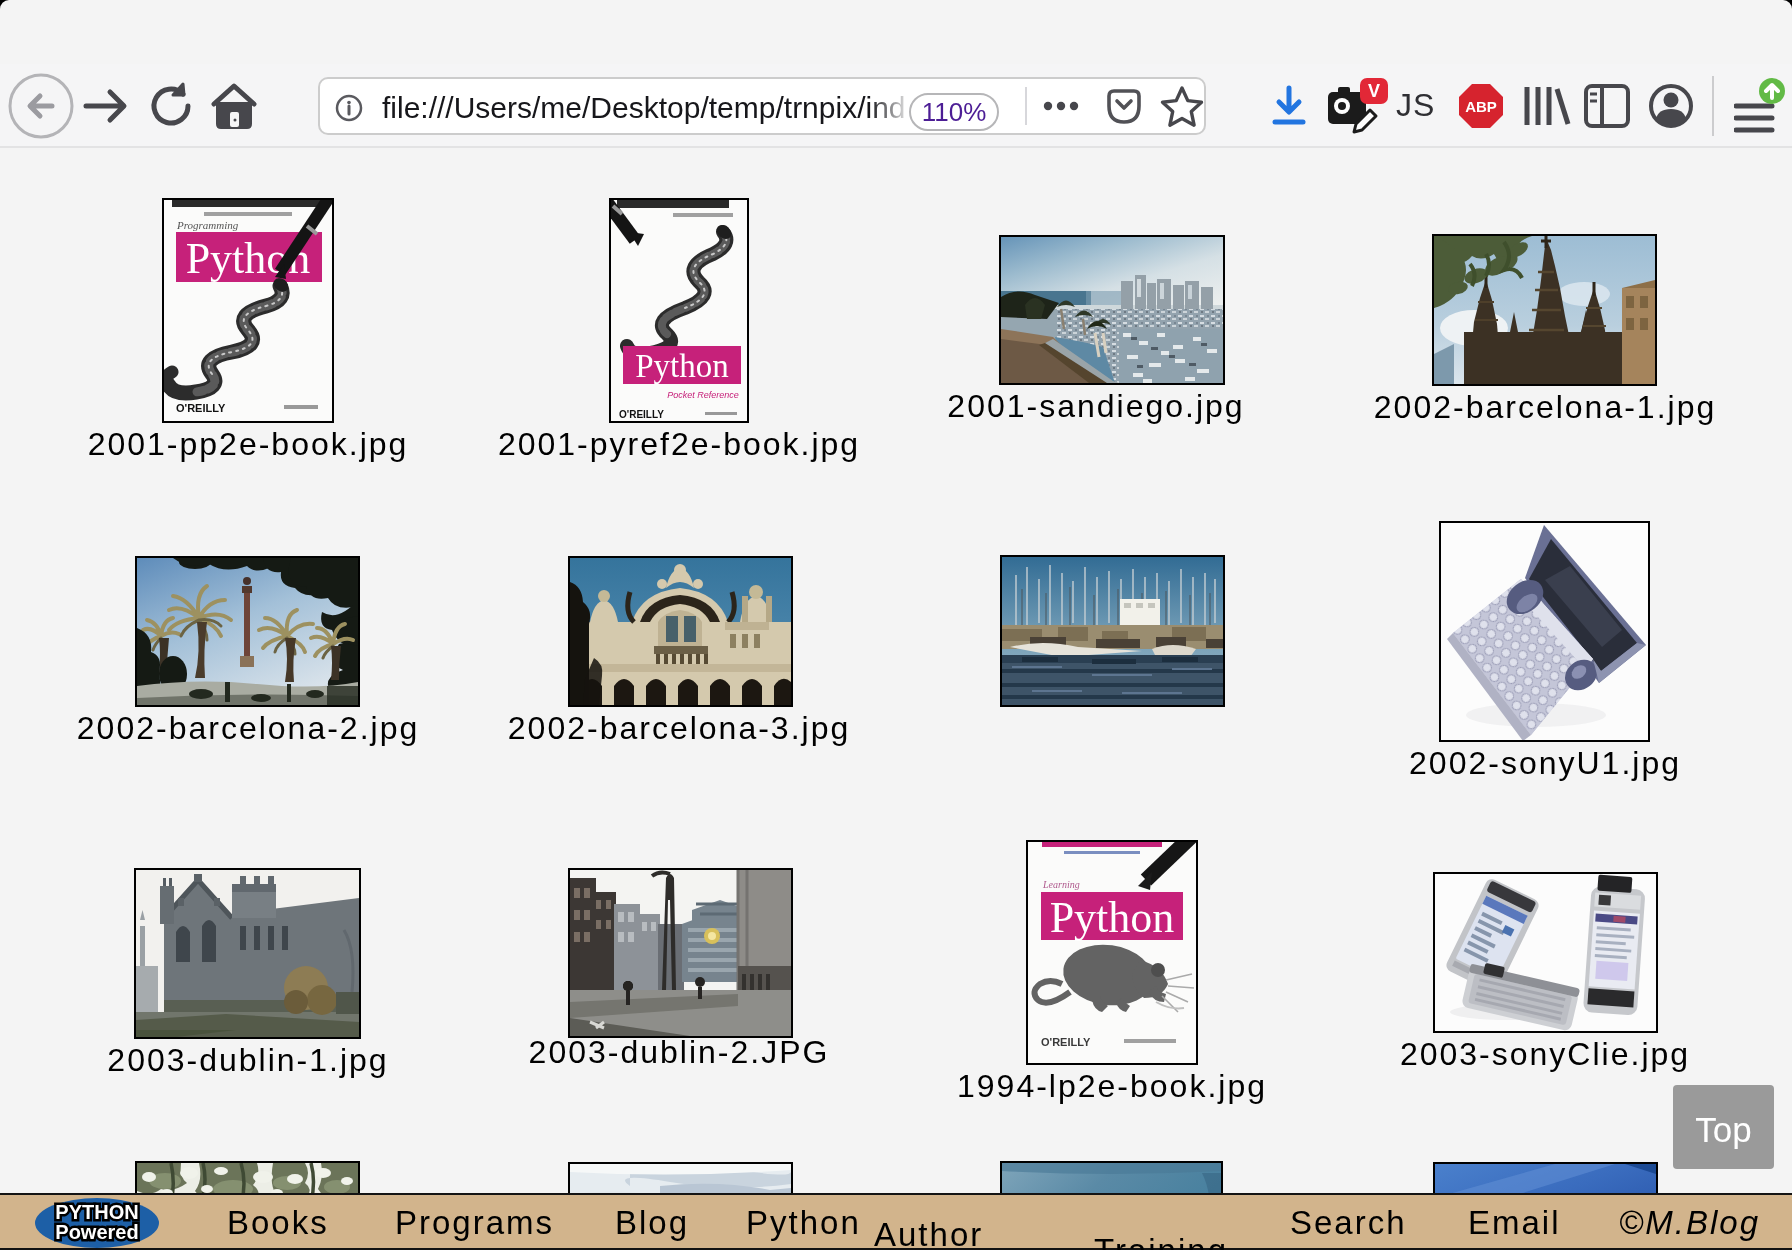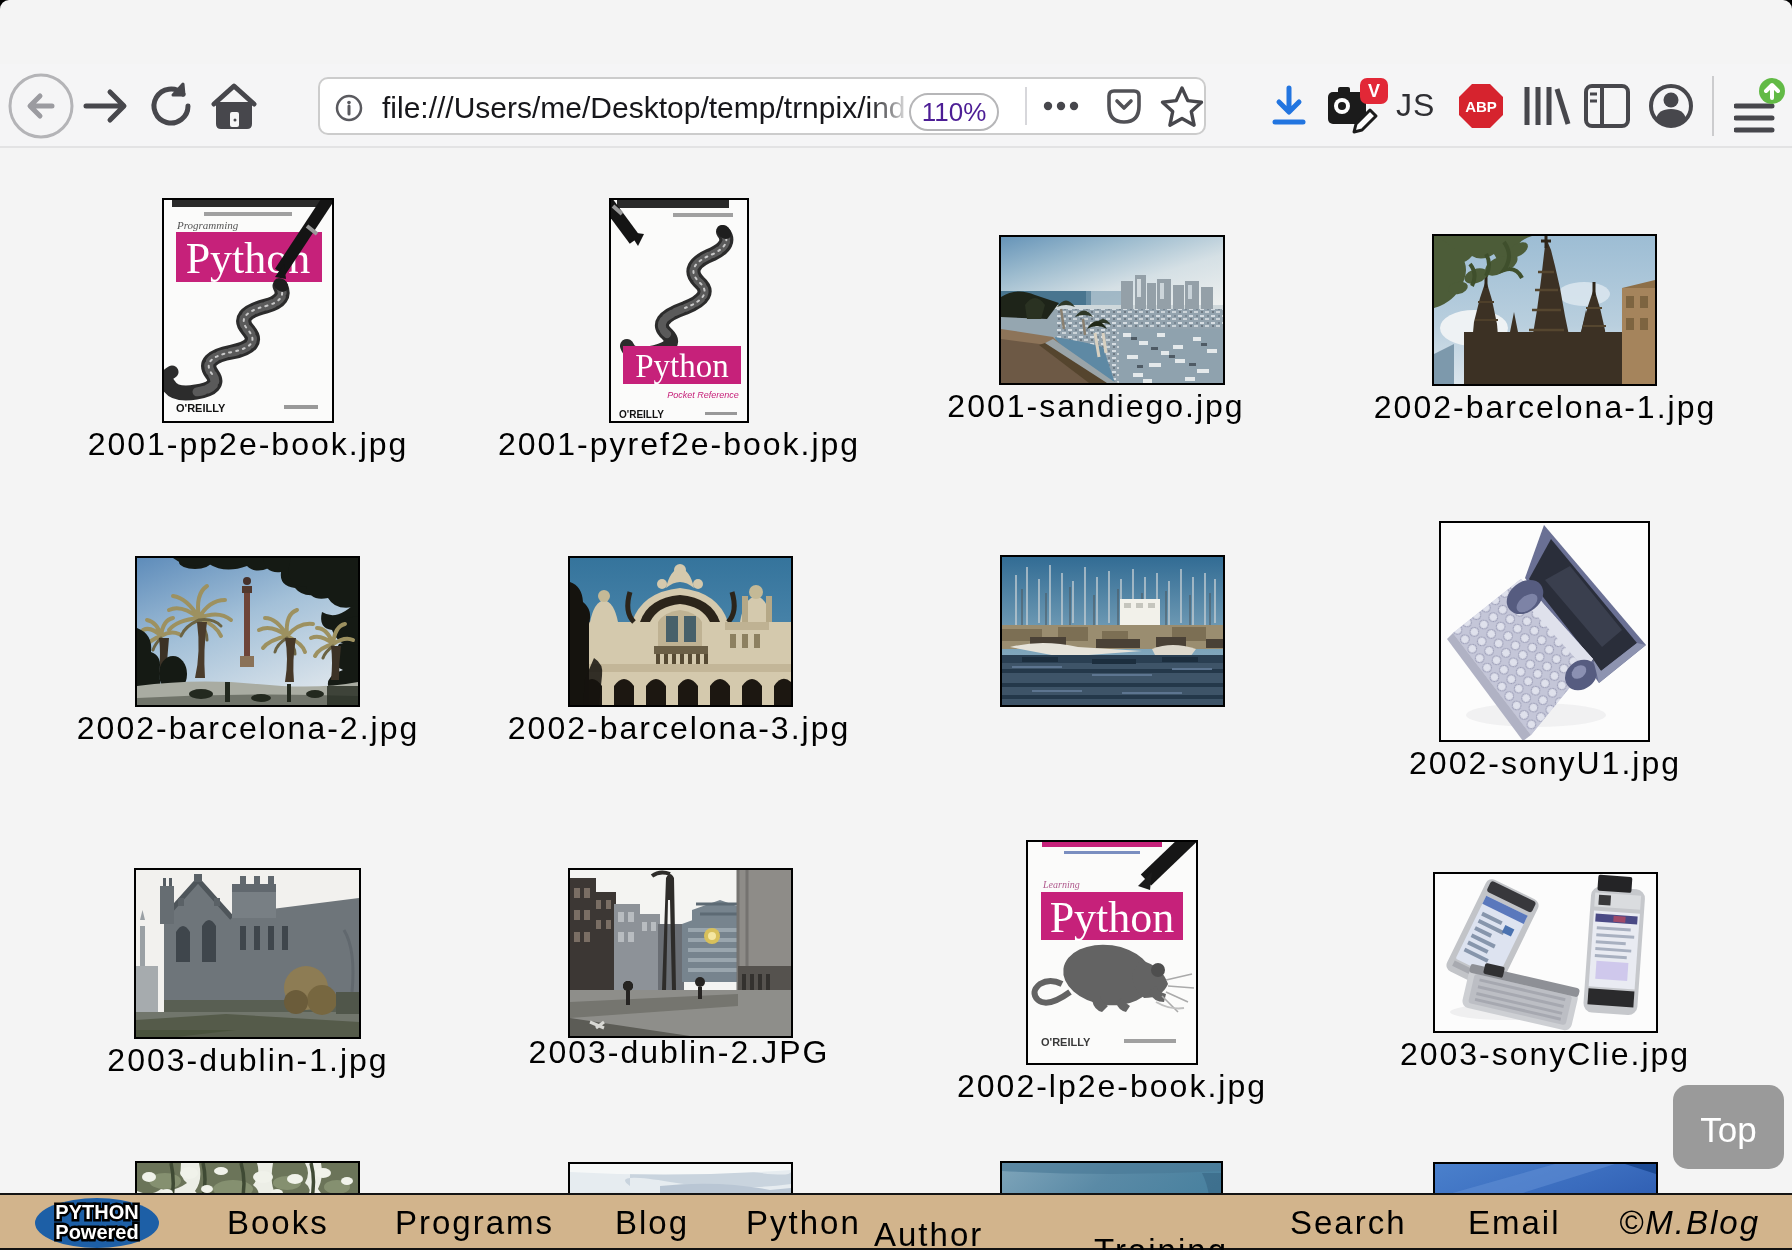--- a/index.html
+++ b/index.html
@@ -22,21 +22,21 @@
 #toolbar { position:absolute; top:64px; left:0; width:1792px; height:84px; background:#f5f5f6; border-bottom:2px solid #e3e3e4; }
 .ticon { position:absolute; top:0; }
 #urlbar { position:absolute; left:318px; top:13px; width:888px; height:58px; background:#ffffff; border:2px solid #cccccc; border-radius:10px;padding-left:22px; }
 #urltext { position:absolute; left:62px; top:12px; font-size:30px; color:#17171b; white-space:nowrap; width:530px; overflow:hidden; -webkit-mask-image:linear-gradient(90deg,#000 92%,transparent 100%); }
 #zoombadge { position:absolute; left:589px; top:8px; width:90px; height:38px; border:2px solid #b6b6b8; border-radius:19px; font-size:26px; color:#4c1d95; text-align:center; line-height:34px;margin-top:6px; }
 #ubsep { position:absolute; left:705px; top:8px; width:0; height:38px; border-left:2px solid #d7d7db; }
 
 
 .thumb { position:absolute; border:2px solid #000; background:#fff; box-sizing:content-box; }
 .cap { position:absolute; font-size:32px; letter-spacing:2px; color:#000; text-align:center; white-space:nowrap; }
-#topbtn { position:absolute; left:1673px; top:1085px; width:111px; height:84px; background:#9a9a9a; border-radius:15px; color:#ffffff; font-size:35px; text-align:center; line-height:90px; }
+#topbtn { position:absolute; left:1673px; top:1085px; width:101px; height:84px; background:#9a9a9a; border-radius:4px; color:#ffffff; font-size:35px; text-align:center; line-height:90px; }
 
 
 #navbar { position:absolute; left:0; top:1193px; width:1792px; height:57px; background:#d2b48c; border-top:2px solid #141414; }
 #navbar .botline { position:absolute; left:0; bottom:0; width:1792px; height:2px; background:#111; }
 .nl { position:absolute; top:9px; font-size:33px; letter-spacing:2px; color:#000; }
 </style>
 </head>
 <body>
 <div id="root">
 
@@ -450,21 +450,21 @@
       <path d="M120 150 q6 10 16 10 l2 -8 q-8 -2 -10 -8 Z"></path>
       <path d="M64 158 q2 10 10 12 l6 -6 q-6 -4 -8 -10 Z"></path>
       <path d="M88 160 q2 8 10 10 l4 -6 q-6 -4 -8 -8 Z"></path>
     </g>
     <path d="M42 150 Q20 166 10 158 Q2 150 12 142 Q22 136 34 142" fill="none" stroke="#636363" stroke-width="6"></path>
     <path d="M138 138 l26 -6 M140 144 l26 2 M138 150 l22 10 M134 154 l16 16" stroke="#aaa" stroke-width="1.6"></path>
     <path d="M128 160 q14 8 28 6" stroke="#c0c0c0" stroke-width="2" fill="none"></path>
     <text x="13" y="204" font-size="11" font-weight="bold" fill="#3a3a3a">O'REILLY</text>
     <rect x="96" y="197" width="52" height="4" fill="#a0a0a0"></rect>
   </svg>
-  <div class="cap" style="left:862px; top:1068px; width:500px;">2002-lp2e-book.jpg</div>
+  <div class="cap" style="left:862px; top:1068px; width:500px;">1994-lp2e-book.jpg</div>
 
   <svg class="thumb" style="left:1433px; top:872px;" width="221" height="157" viewBox="0 0 221 157">
     <rect width="221" height="157" fill="#fcfcfc"></rect>
     <ellipse cx="75" cy="138" rx="60" ry="8" fill="#efeff0"></ellipse>
     <g transform="rotate(26 50 70)">
       <rect x="24" y="8" width="58" height="102" rx="7" fill="#c2c4c8"></rect>
       <rect x="28" y="10" width="50" height="12" rx="3" fill="#38383c"></rect>
       <rect x="30" y="26" width="46" height="70" rx="2" fill="#dde3f0"></rect>
       <rect x="30" y="26" width="46" height="9" fill="#5a78bc"></rect>
       <path d="M34 42 h22 v4 h-22 Z M34 50 h28 v4 h-28 Z M34 58 h18 v4 h-18 Z M34 66 h26 v4 h-26 Z M34 74 h22 v4 h-22 Z M34 82 h26 v4 h-26 Z" fill="#8796ac"></path>

